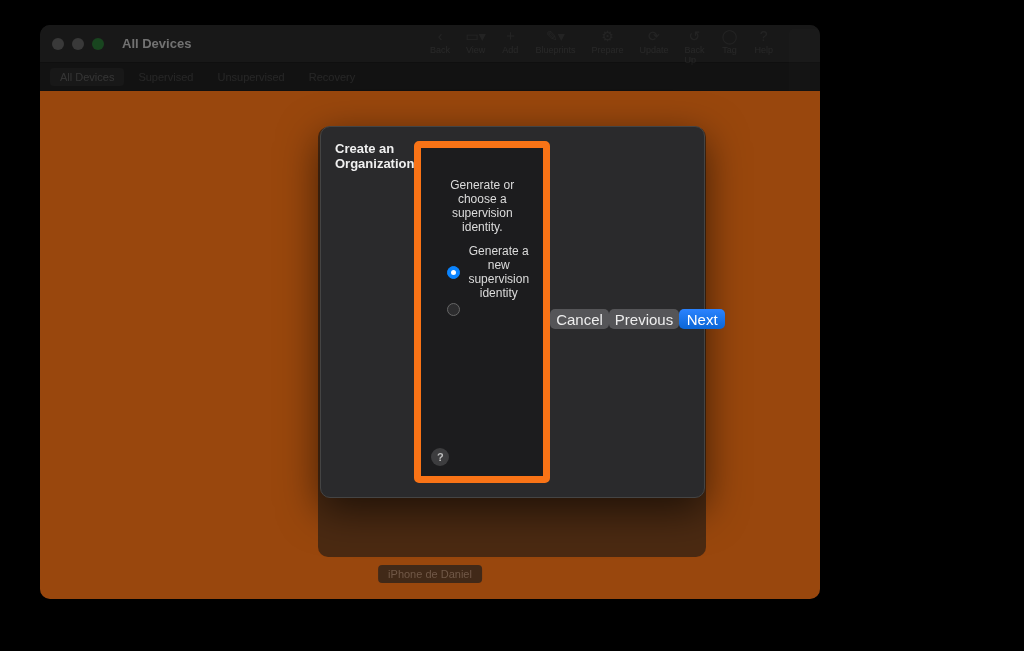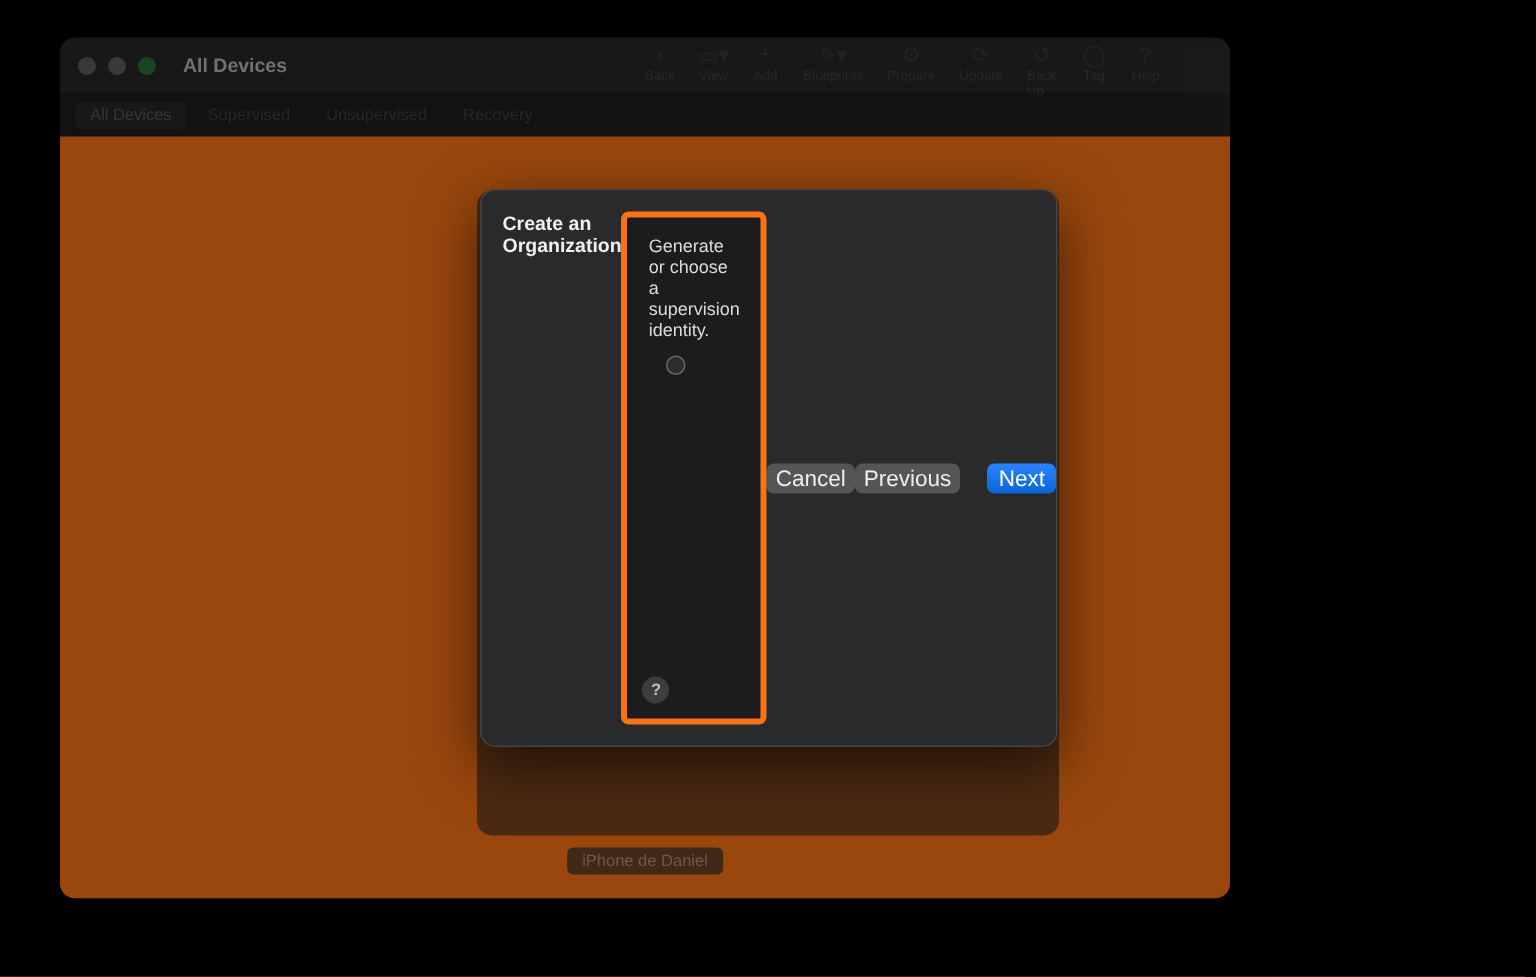--- a/index.html
+++ b/index.html
@@ -116,24 +116,25 @@
       border: 1px solid #444;
       border-radius: 10px;
       box-shadow: 0 12px 40px rgba(0,0,0,0.6);
       display: flex; flex-direction: row;
       padding: 14px;
     }
     .sheet-title { color: #f0f0f0; font-size: 13px; font-weight: 700; margin-bottom: 10px; }
     .sheet-body {
       flex: 1;
       background: #1c1c1e;
-      border: 4px solid #f97316;
+      border: 7px solid #f97316;
       border-radius: 5px;
-      padding: 12px 14px;
+      padding: 30px 14px;
       position: relative;
+      text-align: center;
     }
     .sheet-instruction { color: #dcdcdc; font-size: 12px; margin-bottom: 10px; }
     .radio-row { display:flex; align-items:center; gap:8px; margin: 3px 0 3px 12px; }
     .radio {
       width: 13px; height: 13px; border-radius: 50%;
       border: 1px solid #666; background: #2c2c2e;
       position: relative; flex-shrink:0;
     }
     .radio.selected { border-color: #0a84ff; background: #0a84ff; }
     .radio.selected::after {
@@ -148,21 +149,21 @@
       color: #bfbfbf;
       font-size: 11px; font-weight:600;
       display:flex; align-items:center; justify-content:center;
       cursor: pointer;
     }
     
     .sheet-footer {
       display: flex; justify-content: space-between; align-items: center;
       padding-top: 14px;
     }
-    .footer-right { display:flex; gap: 18px; }
+    .footer-right { display:flex; gap: 0; }
     .btn {
       height: 20px; min-width: 46px;
       padding: 0 6px;
       border-radius: 5px;
       font-size: 15px;
       border: none;
       cursor: pointer;
       display: inline-flex; align-items: center; justify-content: center;
     }
     .btn-secondary { background: #555558; color: #eee; }
@@ -243,20 +244,24 @@
 
 <div class="sheet-dim"></div>
 
 <div class="sheet">
   <div class="sheet-title">Create an Organization</div>
 
   <div class="sheet-body">
     <div class="sheet-instruction">Generate or choose a supervision identity.</div>
 
     <div class="radio-row">
+      <div class="radio selected"></div>
+      <span class="radio-label">Generate a new supervision identity</span>
+    </div>
+    <div class="radio-row">
       <div class="radio"></div>
     </div>
 
     <div class="help-circle">?</div>
   </div>
 
   <div class="sheet-footer">
     <button class="btn btn-secondary">Cancel</button>
     <div class="footer-right">
       <button class="btn btn-secondary">Previous</button>

